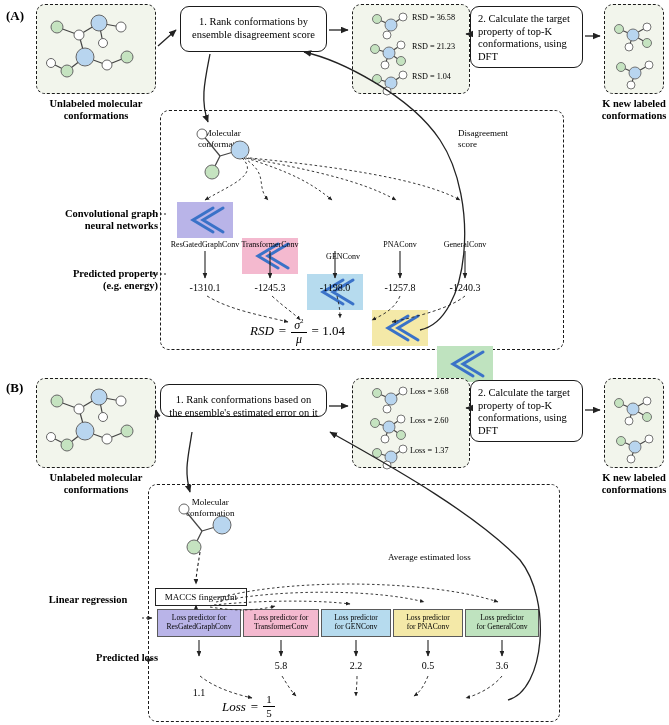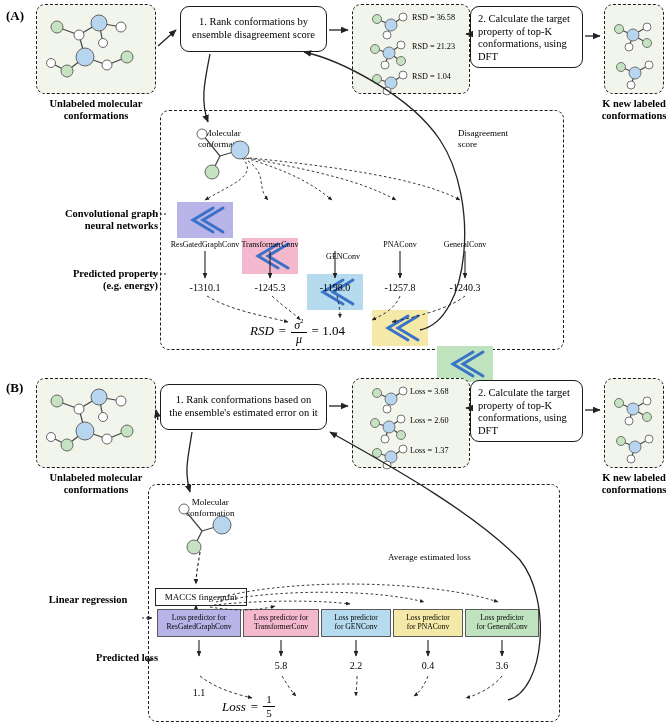--- a/index.html
+++ b/index.html
@@ -363,21 +363,21 @@
     <circle cx="30" cy="66" r="6" fill="#c5e3c0" stroke="#666" stroke-width="1"></circle>
     <circle cx="70" cy="60" r="5" fill="#ffffff" stroke="#666" stroke-width="1"></circle>
     <circle cx="90" cy="52" r="6" fill="#c5e3c0" stroke="#666" stroke-width="1"></circle>
     <circle cx="66" cy="38" r="4.5" fill="#ffffff" stroke="#666" stroke-width="1"></circle>
     <circle cx="14" cy="58" r="4.5" fill="#ffffff" stroke="#666" stroke-width="1"></circle>
   </svg>
 </div>
 <div class="abs caption" style="left:30px; top:472px; width:132px;"><span style="white-space:pre-line;">Unlabeled molecular
 conformations</span></div>
 
-<div class="abs solidbox" style="left:160px; top:384px; width:167px; height:46px;">
+<div class="abs solidbox" style="left:160px; top:384px; width:167px; height:33px;">
   <div class="boxtext" style="text-align:center; padding-top:9px; white-space:pre-line;">1. Rank conformations based on
 the ensemble's estimated error on it</div>
 </div>
 
 <div class="abs dashbox molbg" style="left:352px; top:378px; width:118px; height:90px;">
   <svg width="118" height="90" viewBox="0 0 118 90">
     <g stroke="#444" stroke-width="1.1" fill="none">
       <line x1="24" y1="14" x2="38" y2="20"></line>
         <line x1="38" y1="20" x2="50" y2="12"></line>
         <line x1="38" y1="20" x2="34" y2="30"></line>
@@ -474,21 +474,21 @@
 <div class="abs predbox" style="left:321px; top:609px; width:70px; height:28px; background:#b6dbee; white-space:pre-line;">Loss predictor
 for GENConv</div>
 <div class="abs predbox" style="left:393px; top:609px; width:70px; height:28px; background:#f4e9a8; white-space:pre-line;">Loss predictor
 for PNAConv</div>
 <div class="abs predbox" style="left:465px; top:609px; width:74px; height:28px; background:#bfe3bf; white-space:pre-line;">Loss predictor
 for GeneralConv</div>
 
 <div class="abs valtext" style="left:174px; top:660px; width:50px;margin-top:27px;">1.1</div>
 <div class="abs valtext" style="left:256px; top:660px; width:50px;">5.8</div>
 <div class="abs valtext" style="left:331px; top:660px; width:50px;">2.2</div>
-<div class="abs valtext" style="left:403px; top:660px; width:50px;">0.4</div>
+<div class="abs valtext" style="left:403px; top:660px; width:50px;">0.5</div>
 <div class="abs valtext" style="left:477px; top:660px; width:50px;">3.6</div>
 
 <div class="abs" style="left:222px; top:694px; display:flex; align-items:center;">
   <span class="mathtext">Loss</span>
   <span class="mathtext" style="margin:0 5px; font-style:normal;">=</span>
   <span style="display:inline-block; text-align:center; line-height:11px;">
     <span class="mathtext" style="display:block; border-bottom:1px solid #000; font-size:11px; font-style:normal; padding:0 3px 1px 3px;">1</span>
     <span class="mathtext" style="display:block; font-size:11px; font-style:normal; padding-top:1px;">5</span>
   </span>
 </div>

